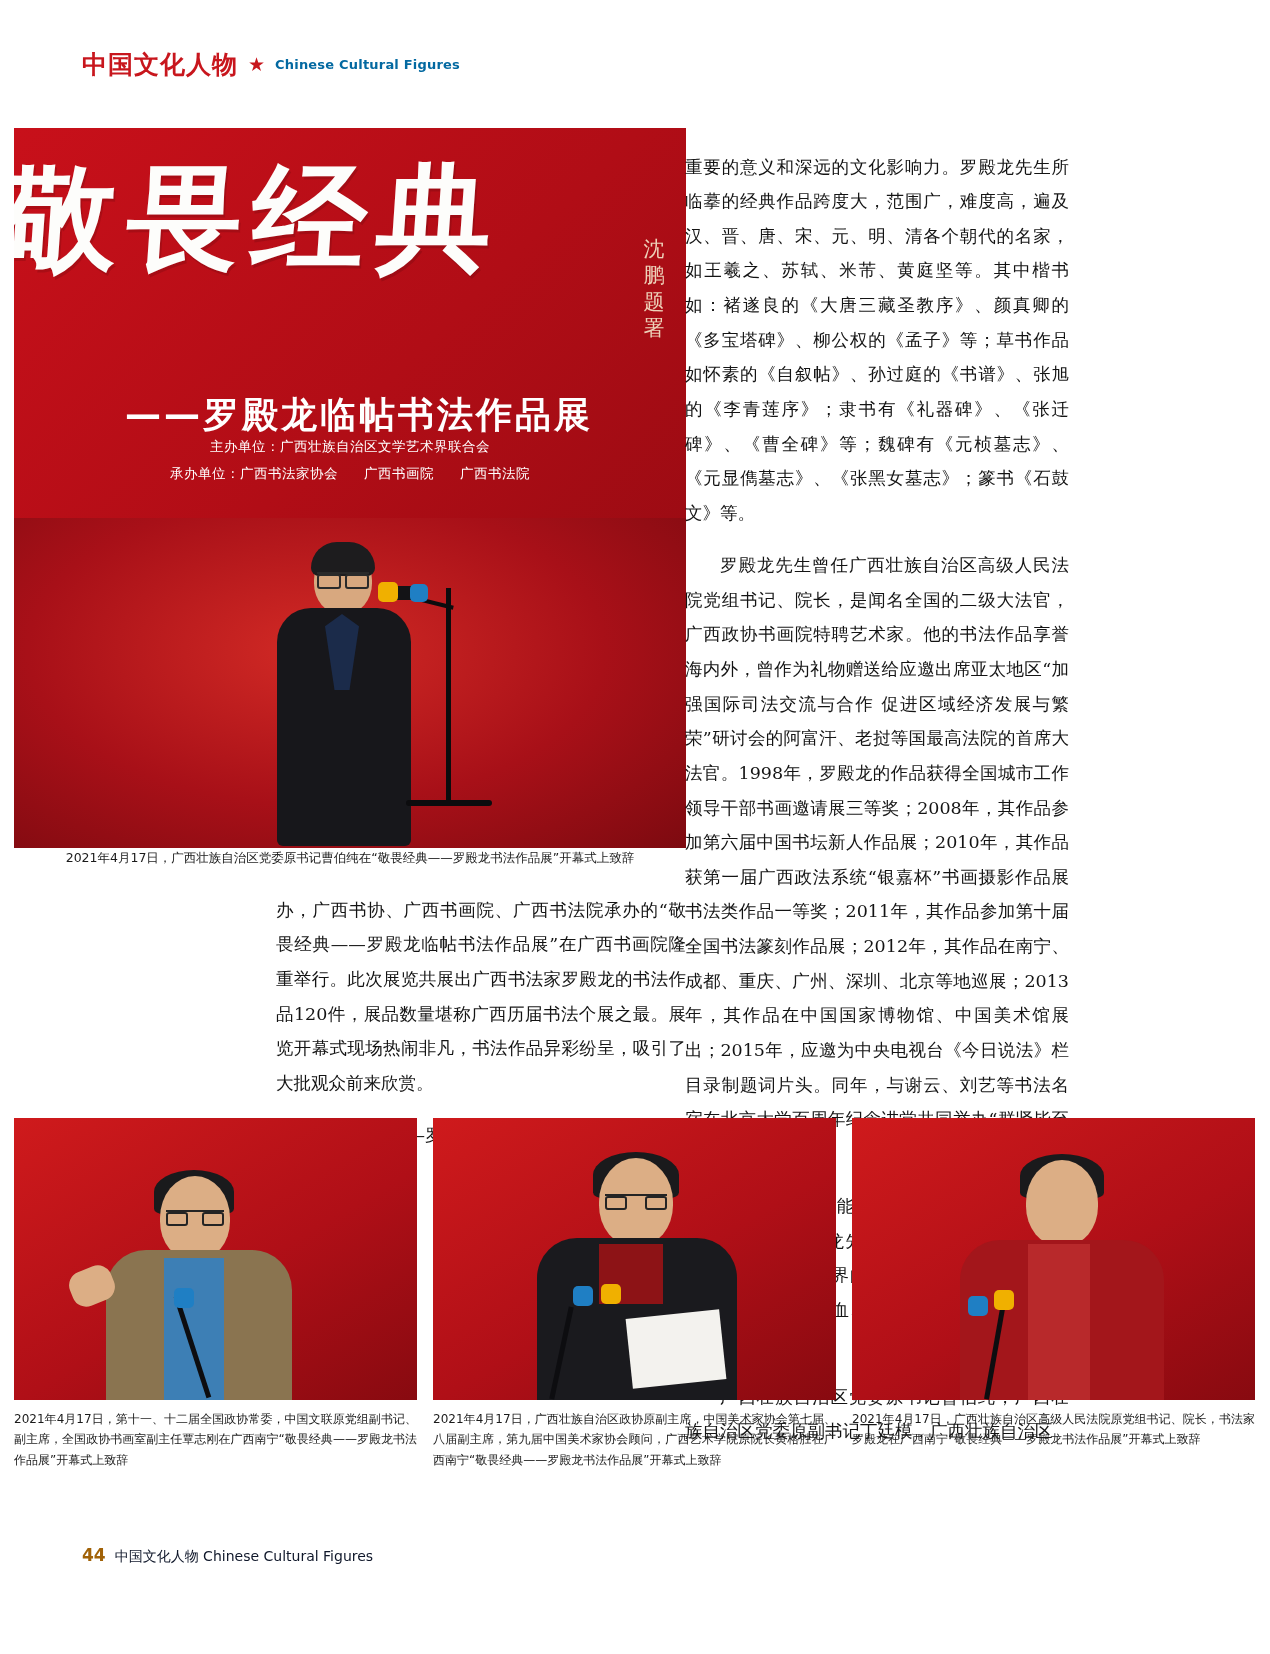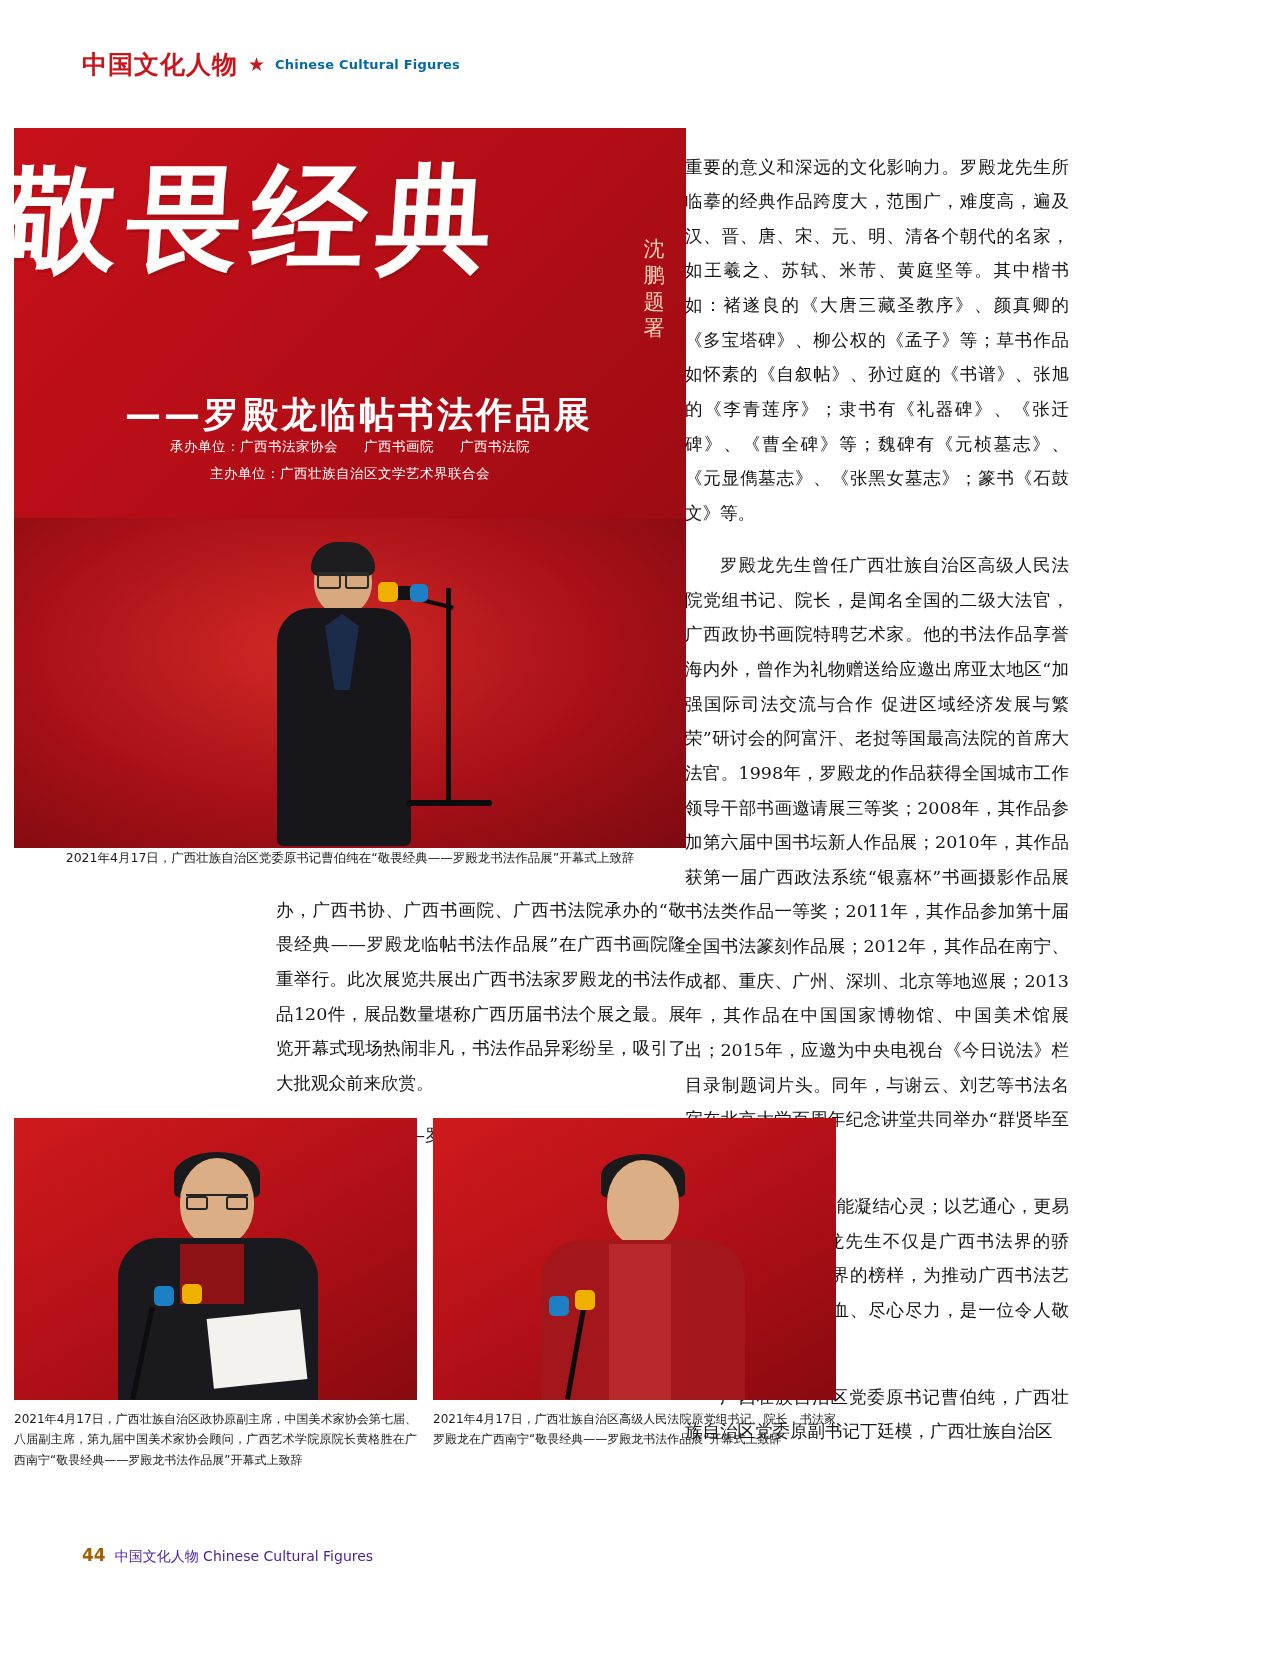--- a/index.html
+++ b/index.html
@@ -361,45 +361,45 @@
     gap: 9px;
     font-family: "DejaVu Sans", sans-serif;
   }
   .folio {
     font-size: 17px;
     font-weight: bold;
     color: #a16207;
   }
   .footer-title {
     font-size: 14px;
-    color: #4c1d95;
+    color: #0f172a;
   }
 </style>
 </head>
 <body>
 
 <div class="page-header">
   <span class="brand-cn">中国文化人物</span>
   <span class="brand-star">★</span>
   <span class="brand-en">Chinese Cultural Figures</span>
 </div>
 
 <div class="col-left">
 
   <div class="poster">
     <div class="poster-inner">
       <div class="poster-title">敬畏经典</div>
       <div class="poster-seal">沈鹏题署</div>
       <div class="poster-sub">——罗殿龙临帖书法作品展</div>
       <div class="poster-org">
         <div>
-          <span>承办单位：</span><span>广西书法家协会</span><span class="sp"></span><span>广西书画院</span><span class="sp"></span><span>广西书法院</span>
+          <span>主办单位：</span><span>广西壮族自治区文学艺术界联合会</span>
         </div>
         <div>
-          <span>主办单位：</span><span>广西壮族自治区文学艺术界联合会</span>
+          <span>承办单位：</span><span>广西书法家协会</span><span class="sp"></span><span>广西书画院</span><span class="sp"></span><span>广西书法院</span>
         </div>
       </div>
 
       <div class="poster-photo">
         <div class="figure-silhouette">
           <div class="fig-head"></div>
           <div class="fig-hair"></div>
           <div class="fig-glasses"></div>
           <div class="fig-body"></div>
           <div class="fig-shirt"></div>
@@ -424,20 +424,33 @@
 
 <div class="col-right">
   <p class="body-text right-col-p">重要的意义和深远的文化影响力。罗殿龙先生所临摹的经典作品跨度大，范围广，难度高，遍及汉、晋、唐、宋、元、明、清各个朝代的名家，如王羲之、苏轼、米芾、黄庭坚等。其中楷书如：褚遂良的《大唐三藏圣教序》、颜真卿的《多宝塔碑》、柳公权的《孟子》等；草书作品如怀素的《自叙帖》、孙过庭的《书谱》、张旭的《李青莲序》；隶书有《礼器碑》、《张迁碑》、《曹全碑》等；魏碑有《元桢墓志》、《元显儁墓志》、《张黑女墓志》；篆书《石鼓文》等。</p>
   <p class="body-text right-col-p indent2">罗殿龙先生曾任广西壮族自治区高级人民法院党组书记、院长，是闻名全国的二级大法官，广西政协书画院特聘艺术家。他的书法作品享誉海内外，曾作为礼物赠送给应邀出席亚太地区“加强国际司法交流与合作 促进区域经济发展与繁荣”研讨会的阿富汗、老挝等国最高法院的首席大法官。1998年，罗殿龙的作品获得全国城市工作领导干部书画邀请展三等奖；2008年，其作品参加第六届中国书坛新人作品展；2010年，其作品获第一届广西政法系统“银嘉杯”书画摄影作品展书法类作品一等奖；2011年，其作品参加第十届全国书法篆刻作品展；2012年，其作品在南宁、成都、重庆、广州、深圳、北京等地巡展；2013年，其作品在中国国家博物馆、中国美术馆展出；2015年，应邀为中央电视台《今日说法》栏目录制题词片头。同年，与谢云、刘艺等书法名宿在北京大学百周年纪念讲堂共同举办“群贤毕至书法展”。</p>
   <p class="body-text right-col-p indent2">“以文化人，更能凝结心灵；以艺通心，更易沟通世界。”罗殿龙先生不仅是广西书法界的骄傲，也是全国书法界的榜样，为推动广西书法艺术繁荣发展呕心沥血、尽心尽力，是一位令人敬畏的书法家。</p>
   <p class="body-text right-col-p indent2">广西壮族自治区党委原书记曹伯纯，广西壮族自治区党委原副书记丁廷模，广西壮族自治区</p>
 </div>
 
 <div class="photo-row">
 
+  <div class="photo-card">
+    <div class="photo-frame">
+      <div class="pf-hair" style="left:140px; top:52px; width:80px; height:44px;"></div>
+      <div class="pf-head" style="left:146px; top:58px; width:70px; height:84px;"></div>
+      <div class="pf-glasses" style="left:152px; top:92px; width:58px;"></div>
+      <div class="pf-body" style="left:92px; top:132px; width:186px; height:150px; background:#8a7450;"></div>
+      <div class="pf-body" style="left:150px; top:140px; width:60px; height:142px; background:#3d7fb5; border-radius:0;"></div>
+      <div class="pf-mic-stand" style="left:176px; top:176px; height:106px; transform:rotate(-18deg);"></div>
+      <div class="pf-mic-foam" style="left:160px; top:170px; background:#1f7fc4;"></div>
+      <div style="position:absolute;left:56px;top:150px;width:44px;height:36px;background:#dcae85;border-radius:14px;transform:rotate(-22deg);"></div>
+    </div>
+    <div class="photo-caption">2021年4月17日，第十一、十二届全国政协常委，中国文联原党组副书记、副主席，全国政协书画室副主任覃志刚在广西南宁“敬畏经典——罗殿龙书法作品展”开幕式上致辞</div>
+  </div>
 
   <div class="photo-card">
     <div class="photo-frame">
       <div class="pf-hair" style="left:160px; top:34px; width:86px; height:46px;"></div>
       <div class="pf-head" style="left:166px; top:40px; width:74px; height:88px;"></div>
       <div class="pf-glasses" style="left:172px; top:76px; width:62px;"></div>
       <div class="pf-body" style="left:104px; top:120px; width:200px; height:162px; background:#1a1a1e;"></div>
       <div class="pf-body" style="left:166px; top:126px; width:64px; height:60px; background:#8d1316; border-radius:0;"></div>
       <div class="pf-paper" style="left:196px; top:196px; width:94px; height:70px;"></div>
       <div class="pf-mic-stand" style="left:126px; top:188px; height:94px; transform:rotate(12deg);"></div>

